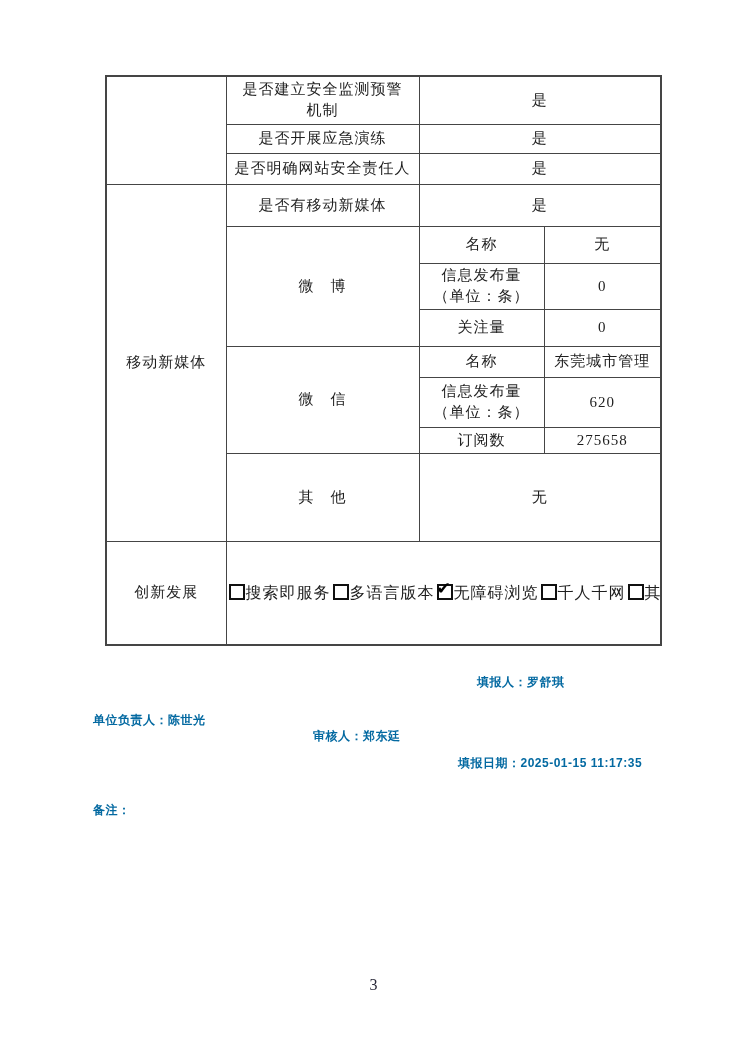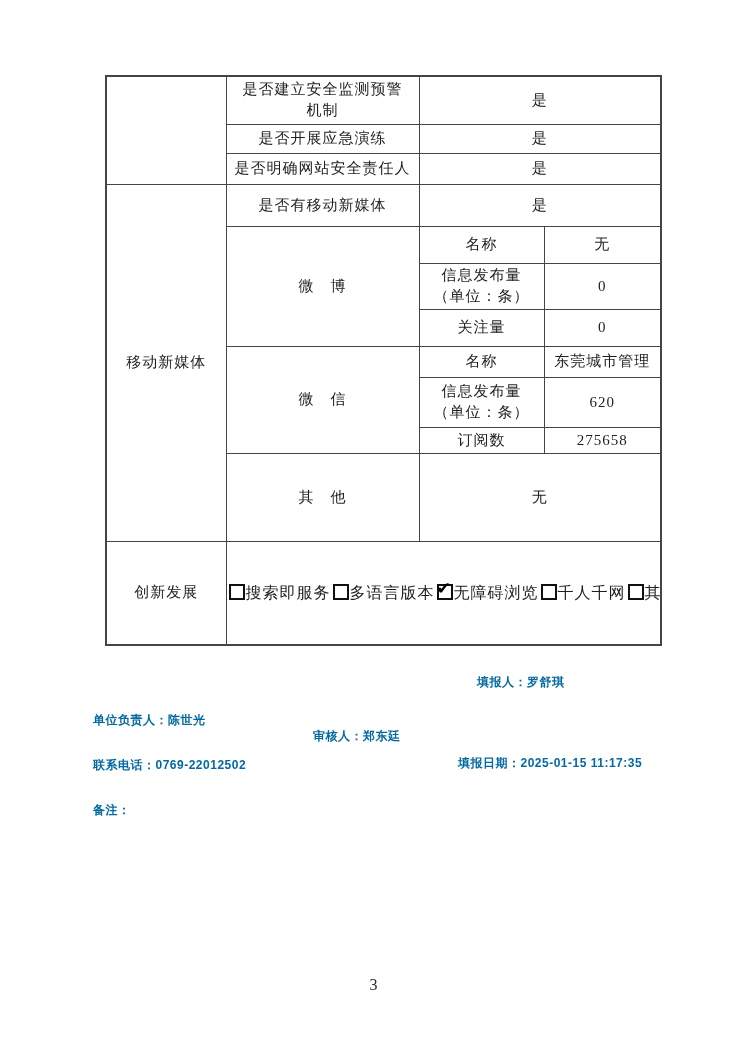--- a/index.html
+++ b/index.html
@@ -162,19 +162,18 @@
         </span>
       </td>
     </tr>
   </tbody>
     </table>
 
   <div class="f-item" style="left:93px; top:712px;"><span>单位负责人：</span><span>陈世光</span></div>
   <div class="f-item" style="left:313px; top:728px;"><span>审核人：</span><span>郑东廷</span></div>
   <div class="f-item" style="left:477px; top:674px;text-align:right;"><span>填报人：</span><span>罗舒琪</span></div>
 
-  <div class="f-item" style="left:93px; top:757px;"><span>联系电话：</span><span>0769-22012502</span></div>
   <div class="f-item" style="left:458px; top:755px;"><span>填报日期：</span><span>2025-01-15 11:17:35</span></div>
 
   <div class="f-item" style="left:93px; top:802px;"><span>备注：</span></div>
 
   <div class="pagenum">3</div>
 </div>
 
 </body></html>

